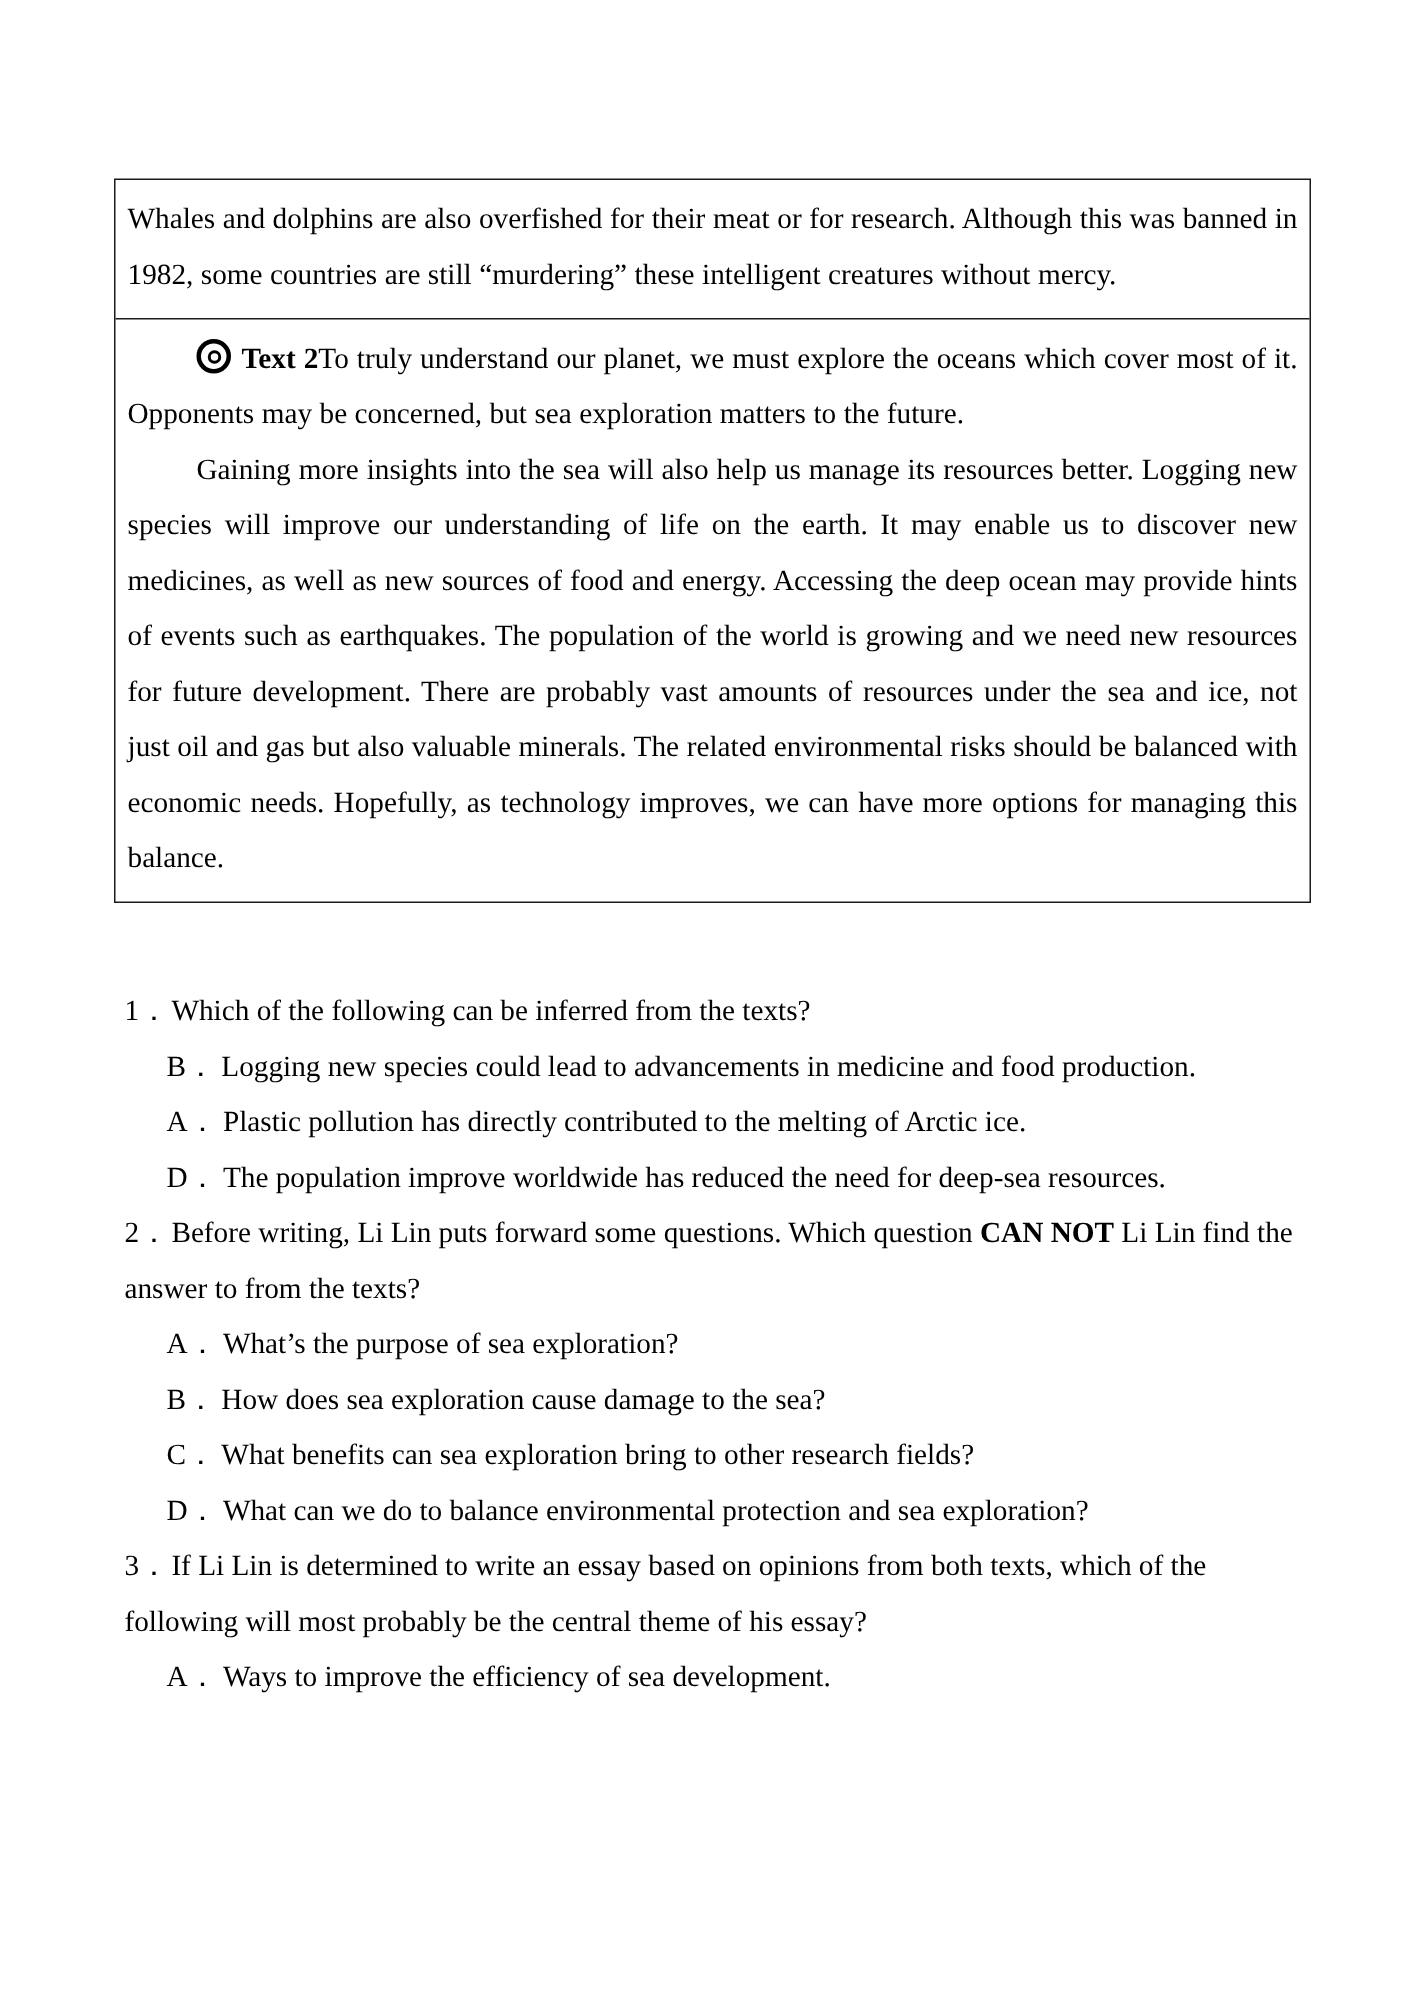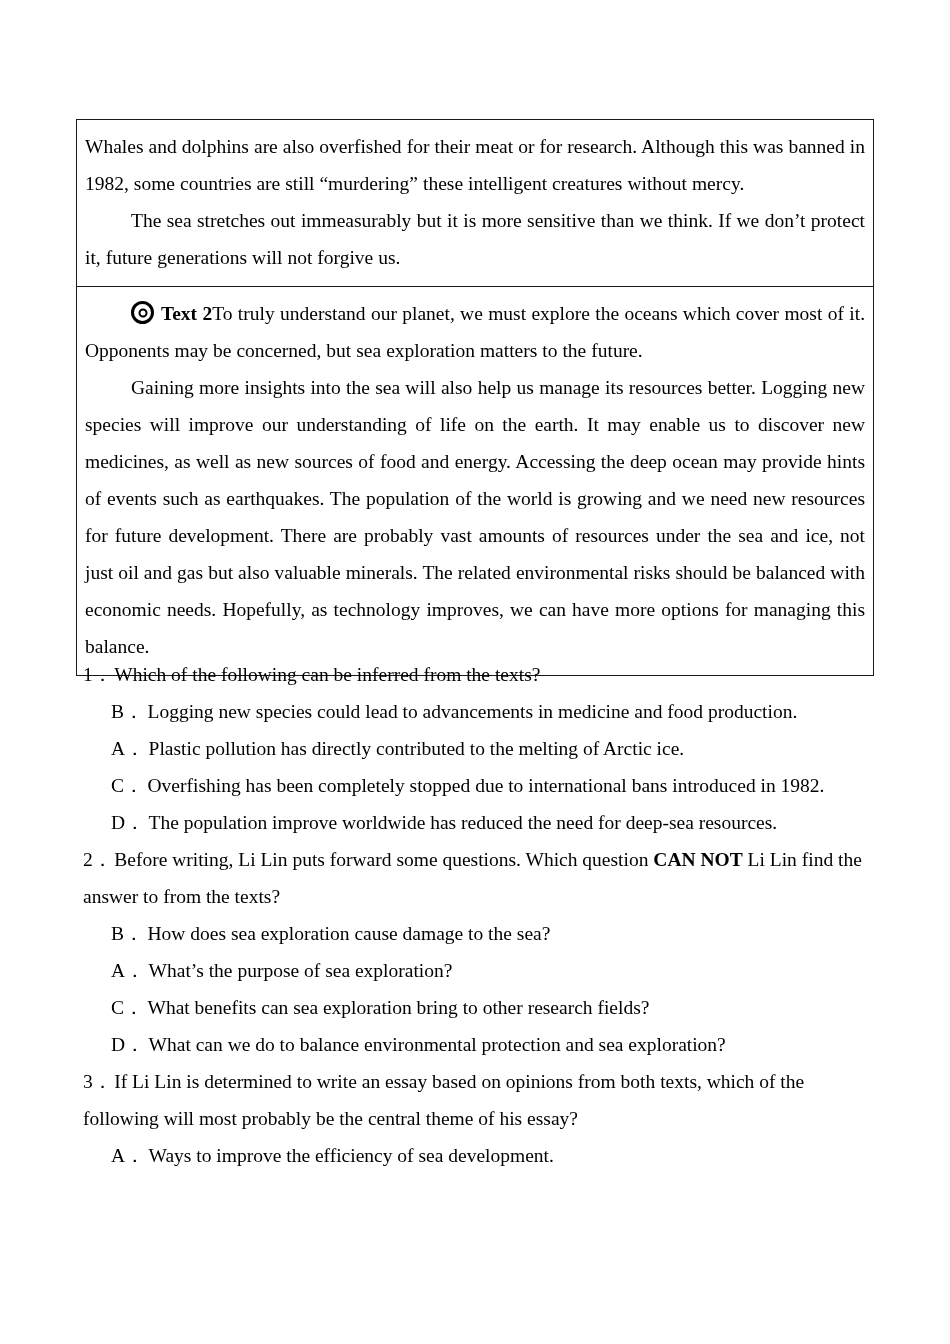--- a/index.html
+++ b/index.html
@@ -138,21 +138,20 @@
 </style>
 </head>
 <body>
 
 <div class="page">
 
   <div class="passage-box">
 
     <div class="passage-section">
       <p class="para">Whales and dolphins are also overfished for their meat or for research. Although this was banned in 1982, some countries are still “murdering” these intelligent creatures without mercy.</p>
-      <p class="para indent">The sea stretches out immeasurably but it is more sensitive than we think. If we don’t protect it, future generations will not forgive us.</p>
     </div>
 
     <div class="passage-section">
       <p class="para">
         <span style="display:inline-block;width:46px"></span><span class="bullseye"></span><span class="text-label">Text 2</span><span>To truly understand our planet, we must explore the oceans which cover most of it. Opponents may be concerned, but sea exploration matters to the future.</span>
       </p>
       <p class="para indent">Gaining more insights into the sea will also help us manage its resources better. Logging new species will improve our understanding of life on the earth. It may enable us to discover new medicines, as well as new sources of food and energy. Accessing the deep ocean may provide hints of events such as earthquakes. The population of the world is growing and we need new resources for future development. There are probably vast amounts of resources under the sea and ice, not just oil and gas but also valuable minerals. The related environmental risks should be balanced with economic needs. Hopefully, as technology improves, we can have more options for managing this balance.</p>
     </div>
 
   </div>
@@ -164,38 +163,35 @@
         <span class="q-num">1</span><span class="q-text">Which of the following can be inferred from the texts?</span>
       </p>
       <ul class="options">
         <li class="option">
           <span class="opt-letter">B</span><span class="opt-text">Logging new species could lead to advancements in medicine and food production.</span>
         </li>
         <li class="option">
           <span class="opt-letter">A</span><span class="opt-text">Plastic pollution has directly contributed to the melting of Arctic ice.</span>
         </li>
         <li class="option">
-          <span class="opt-letter">C</span><span class="opt-text">Overfishing has been completely stopped due to international bans introduced in 1982.</span>
-        </li>
-        <li class="option">
           <span class="opt-letter">D</span><span class="opt-text">The population improve worldwide has reduced the need for deep-sea resources.</span>
         </li>
       </ul>
     </div>
 
     <div class="question">
       <p class="q-stem">
         <span class="q-num">2</span><span class="q-text">Before writing, Li Lin puts forward some questions. Which question </span><span class="bold">CAN NOT</span><span> Li Lin find the answer to from the texts?</span>
       </p>
       <ul class="options">
         <li class="option">
+          <span class="opt-letter">A</span><span class="opt-text">What’s the purpose of sea exploration?</span>
+        </li>
+        <li class="option">
           <span class="opt-letter">B</span><span class="opt-text">How does sea exploration cause damage to the sea?</span>
-        </li>
-        <li class="option">
-          <span class="opt-letter">A</span><span class="opt-text">What’s the purpose of sea exploration?</span>
         </li>
         <li class="option">
           <span class="opt-letter">C</span><span class="opt-text">What benefits can sea exploration bring to other research fields?</span>
         </li>
         <li class="option">
           <span class="opt-letter">D</span><span class="opt-text">What can we do to balance environmental protection and sea exploration?</span>
         </li>
       </ul>
     </div>
 

